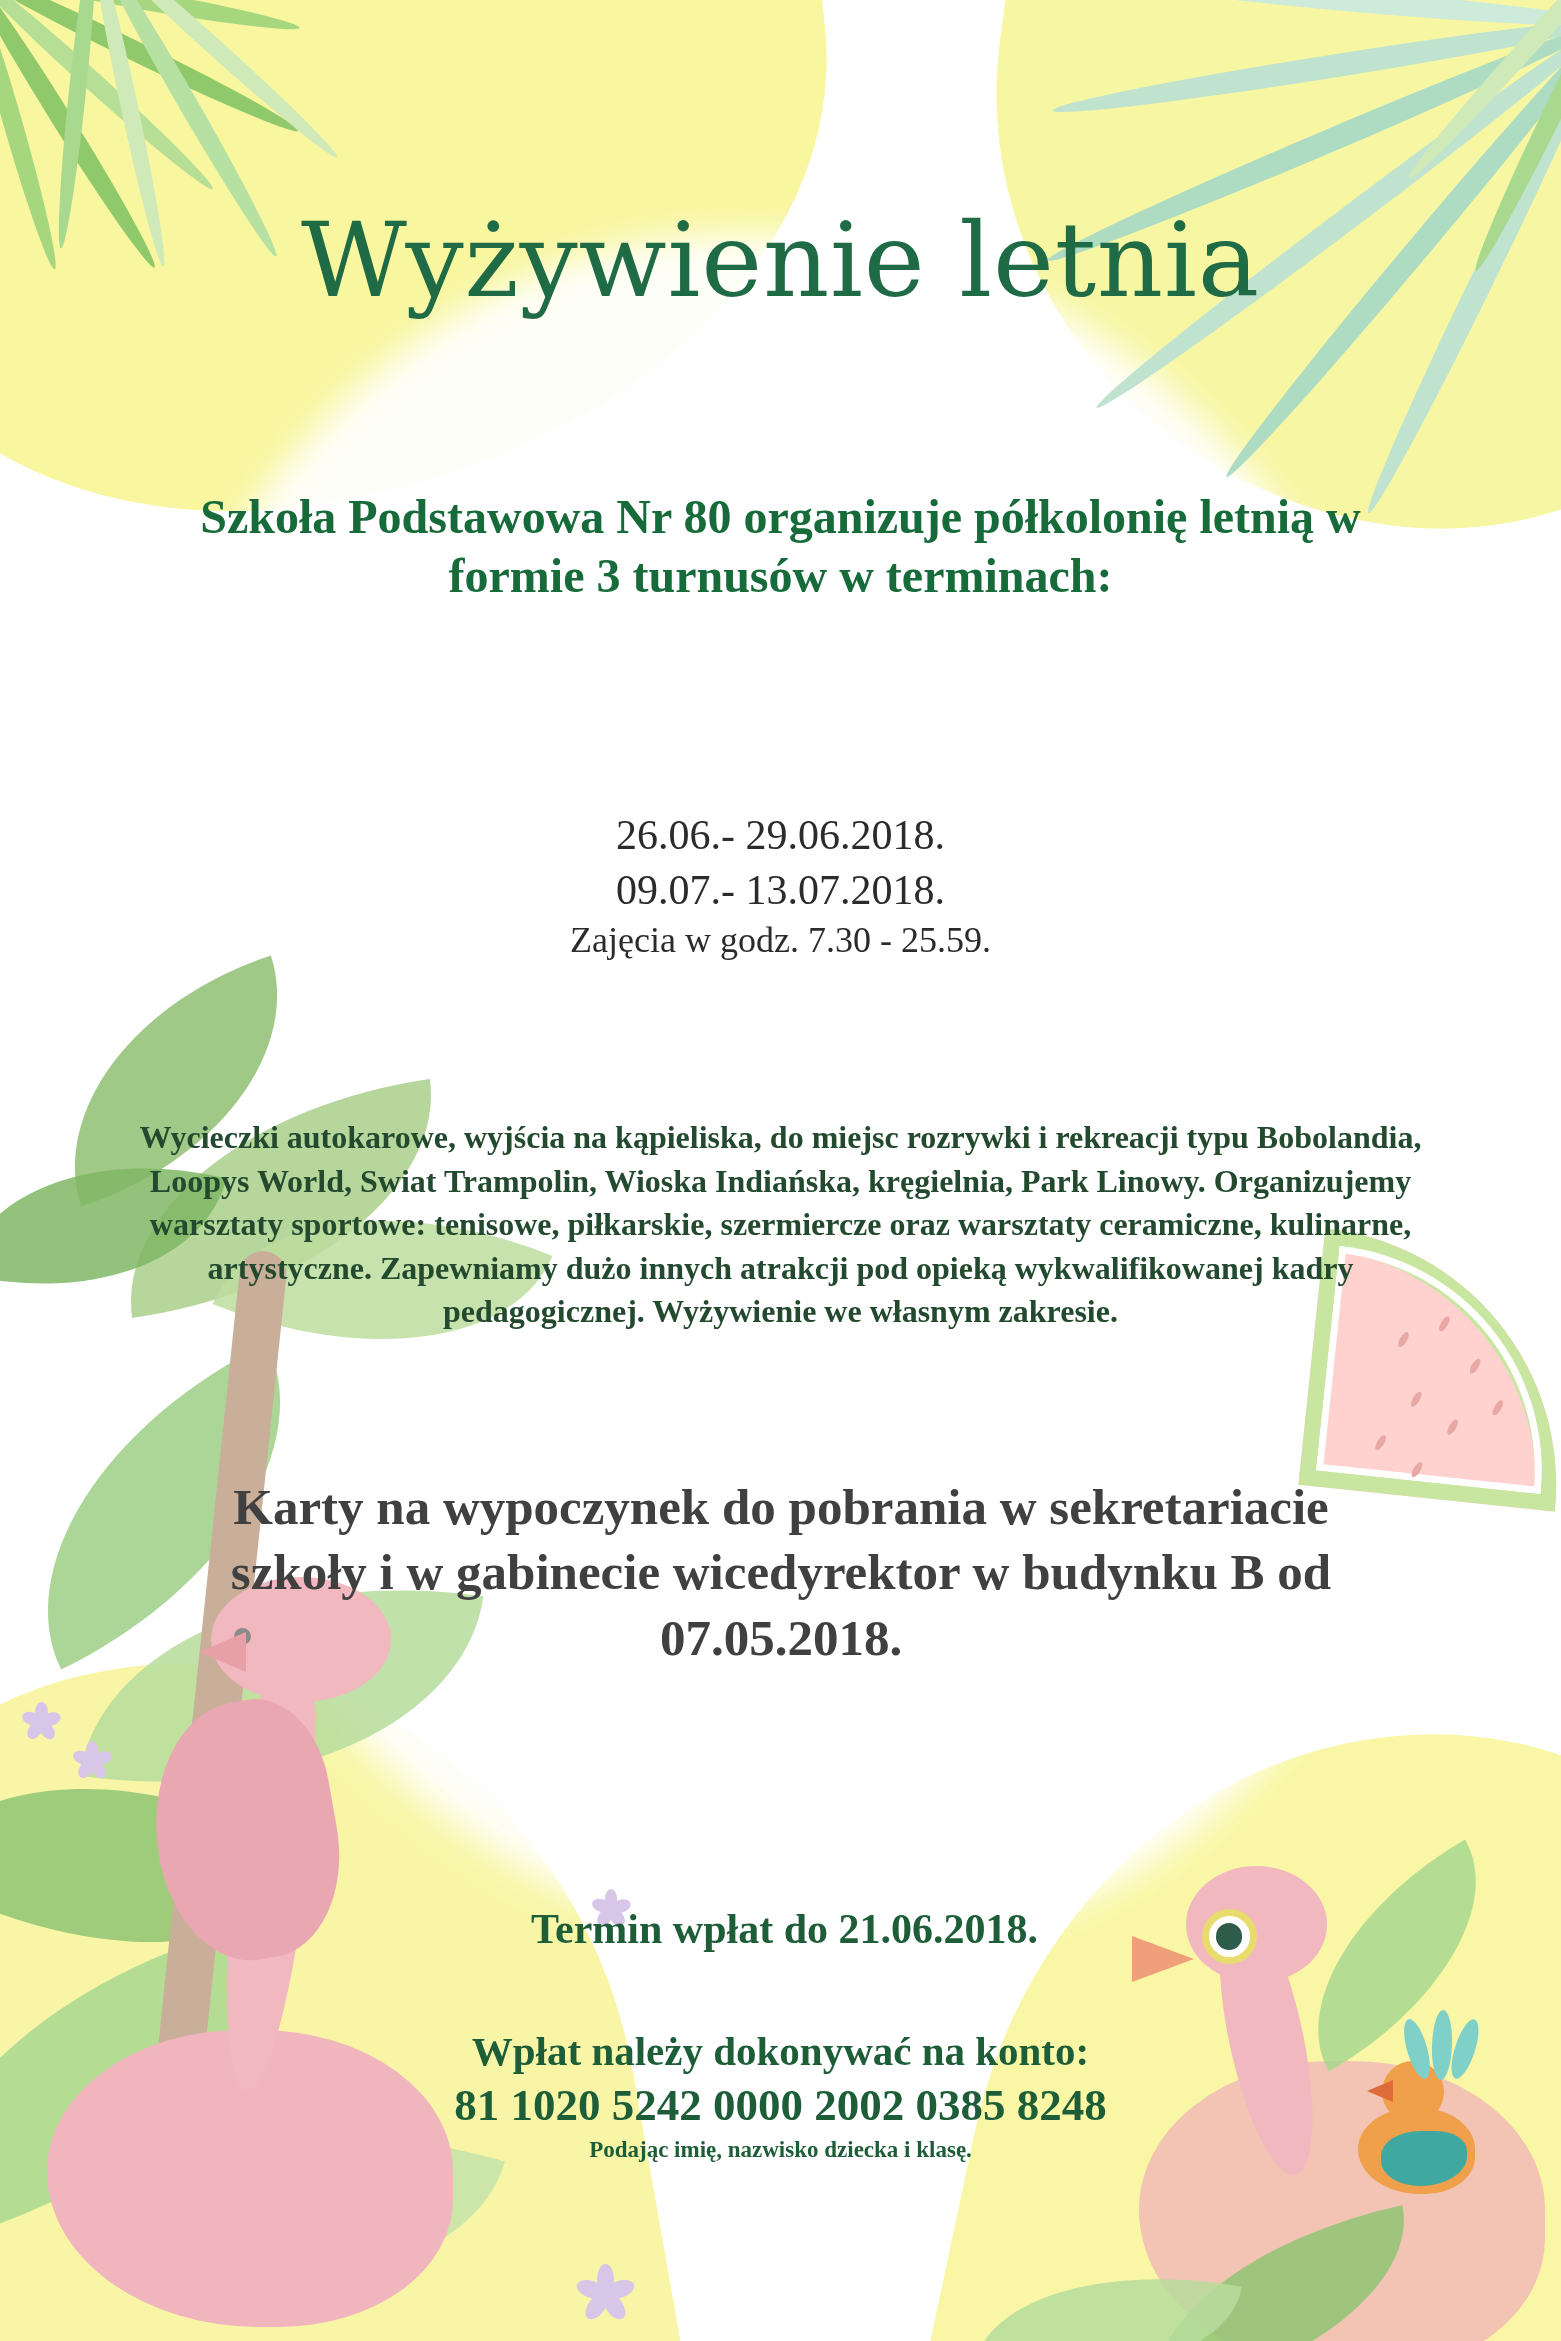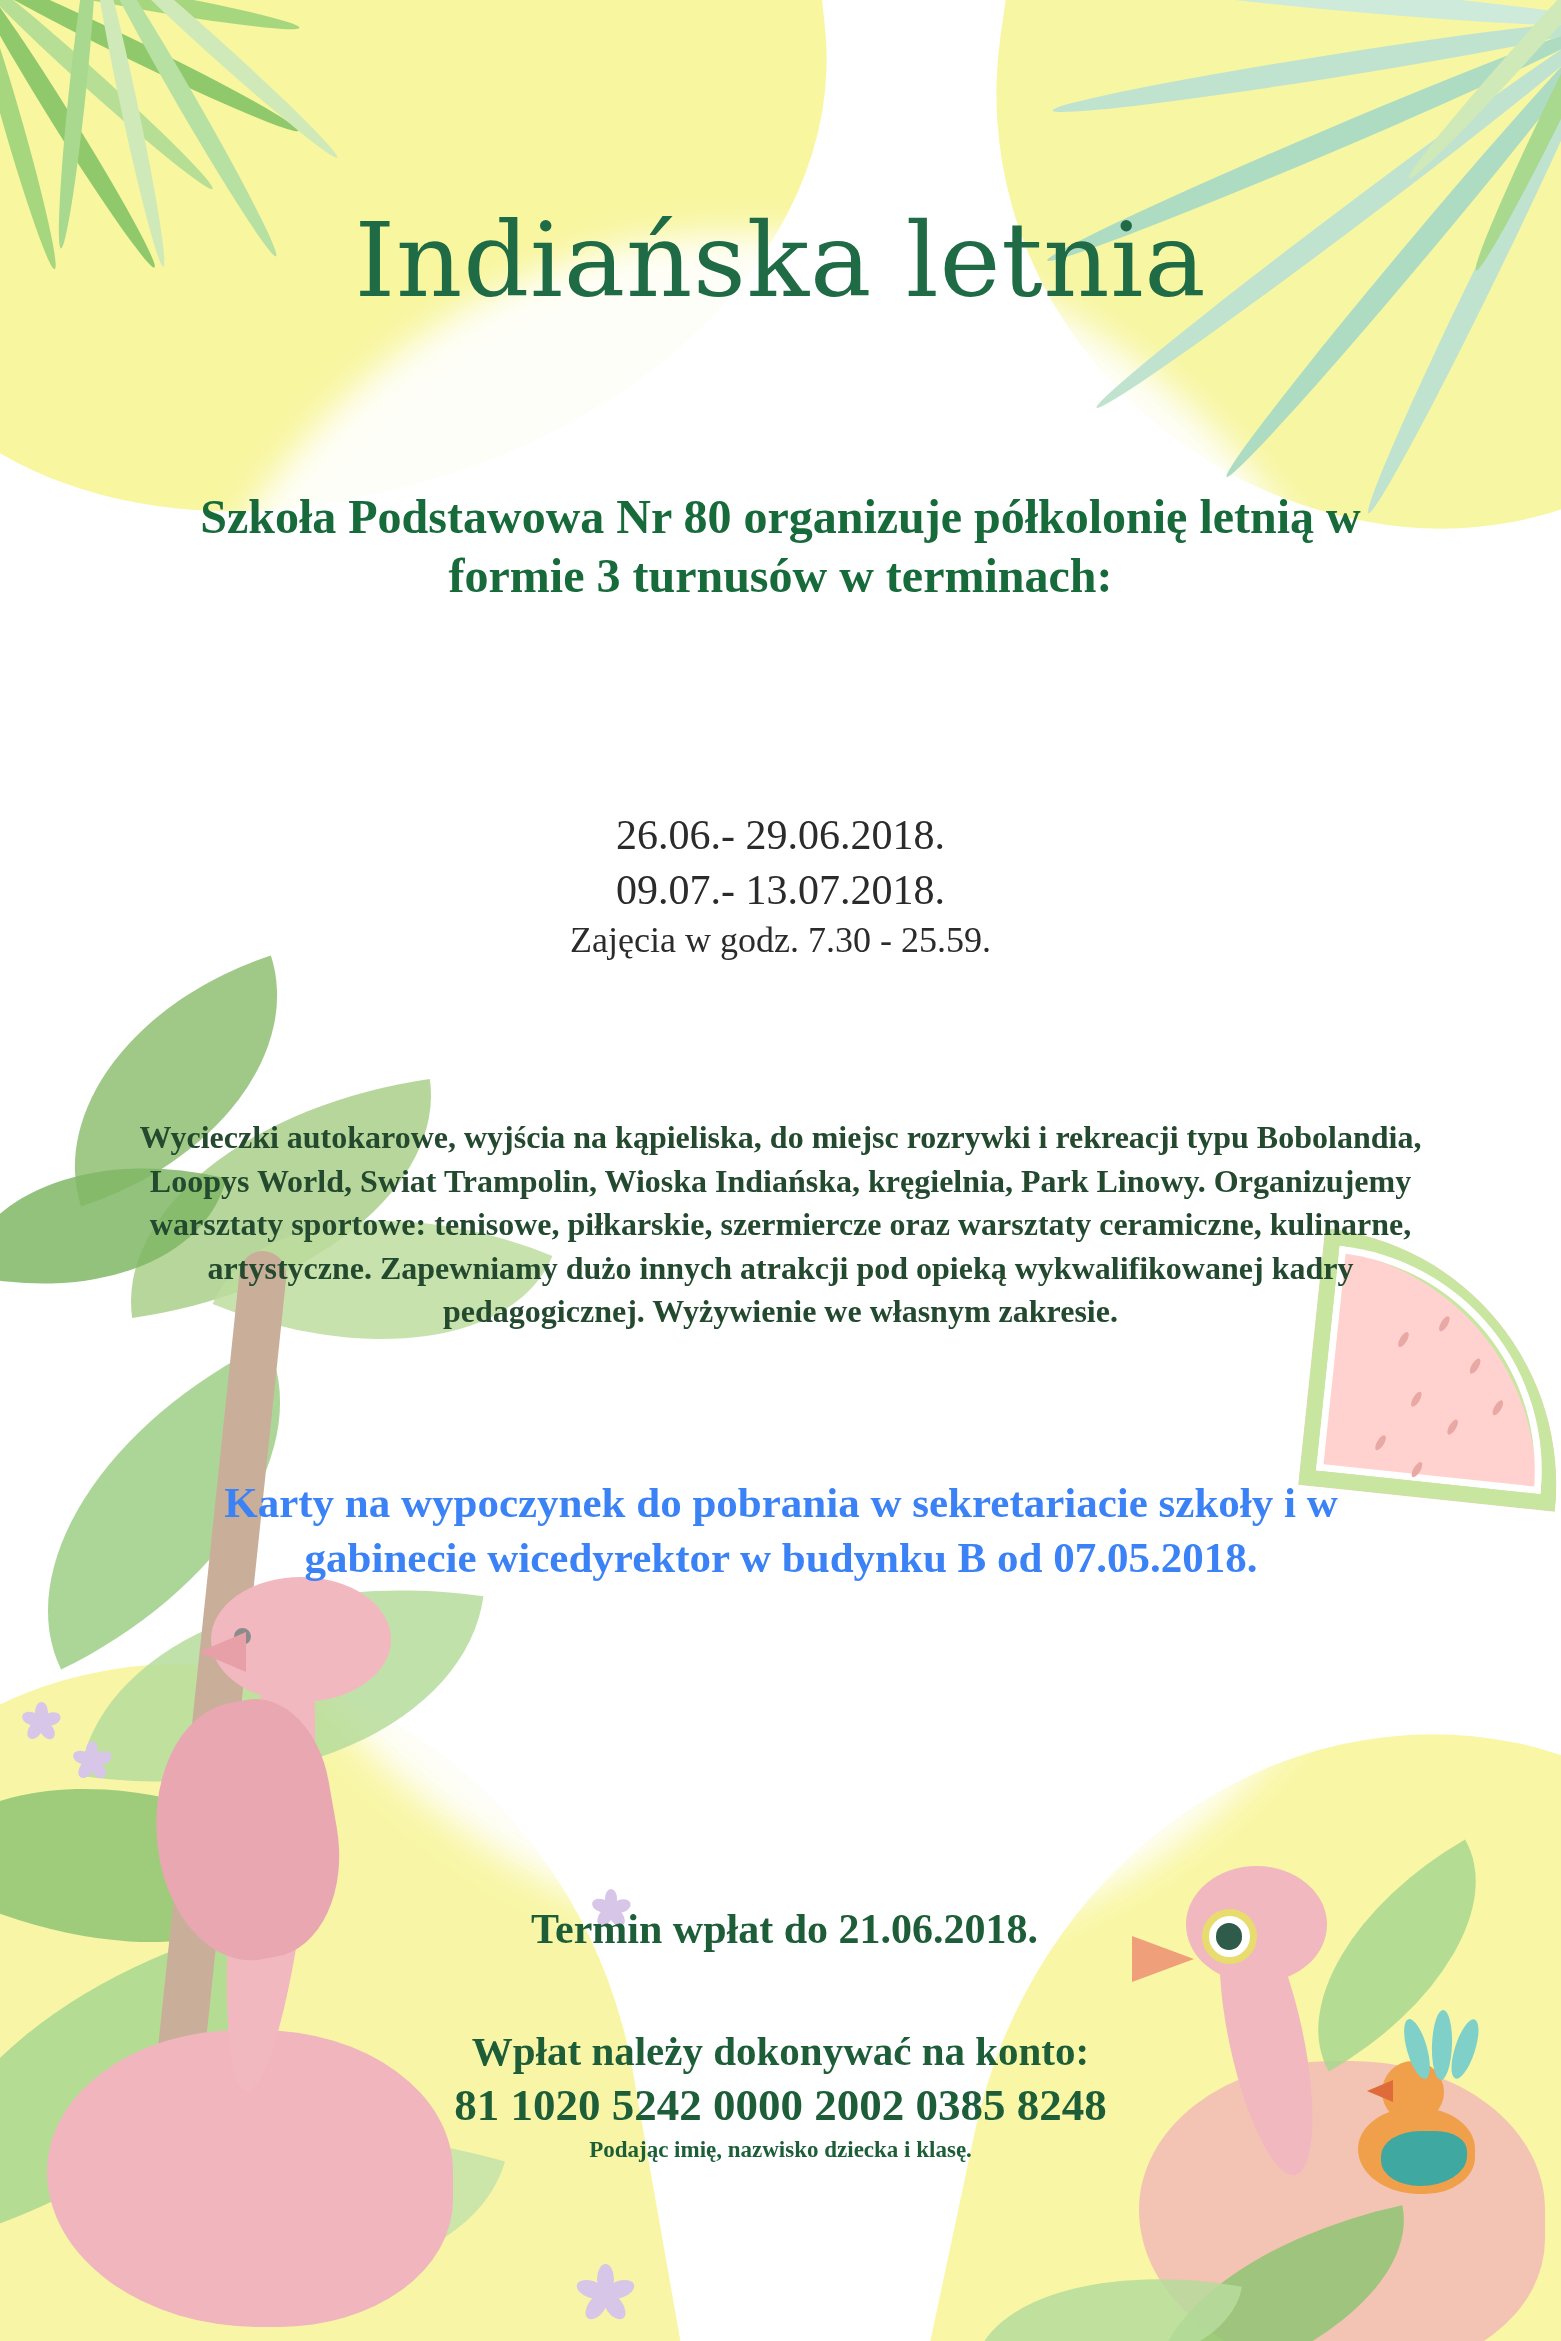--- a/index.html
+++ b/index.html
@@ -212,23 +212,23 @@
     color: #234a2e;
   }
 
   .para-cards {
     position: absolute;
     top: 1475px;
     left: 180px;
     width: 1202px;
     font-family: "Liberation Serif", serif;
     font-weight: bold;
-    font-size: 43px;
+    font-size: 51px;
     line-height: 1.28;
-    color: #3b82f6;
+    color: #404040;
   }
 
   .para-fee {
     position: absolute;
     top: 1702px;
     left: 156px;
     width: 1249px;
     font-family: "Liberation Serif", serif;
     font-weight: bold;
     font-size: 32px;
@@ -387,21 +387,21 @@
       <span style="left:19px; width:17px; height:30px; transform:rotate(288deg)"></span>
     </div>
 
     <div class="leaf" style="right:141px; top:2233px; width:281px; height:141px; background:#8fc473; transform:rotate(-12deg);"></div>
     <div class="leaf" style="right:328px; top:2264px; width:250px; height:125px; background:#b6dc9b; transform:rotate(10deg);"></div>
     <div class="leaf" style="right:47px; top:1889px; width:234px; height:133px; background:#a8d78e; transform:rotate(-30deg);"></div>
   </div>
 
   <div class="content">
 
-    <div class="title">Indiańska letnia</div>
+    <div class="title">Wyżywienie letnia</div>
 
     <div class="lead">Szkoła Podstawowa Nr 80 organizuje półkolonię letnią w formie 3 turnusów w terminach:</div>
 
     <div class="dates">
       <div>26.06.- 29.06.2018.</div>
       <div>09.07.- 13.07.2018.</div>
       <div class="hours">Zajęcia w godz. 7.30 - 25.59.</div>
     </div>
 
     <div class="para-desc">Wycieczki autokarowe, wyjścia na kąpieliska, do miejsc rozrywki i rekreacji typu Bobolandia, Loopys World, Swiat Trampolin, Wioska Indiańska, kręgielnia, Park Linowy. Organizujemy warsztaty sportowe: tenisowe, piłkarskie, szermiercze oraz warsztaty ceramiczne, kulinarne, artystyczne. Zapewniamy dużo innych atrakcji pod opieką wykwalifikowanej kadry pedagogicznej. Wyżywienie we własnym zakresie.</div>

